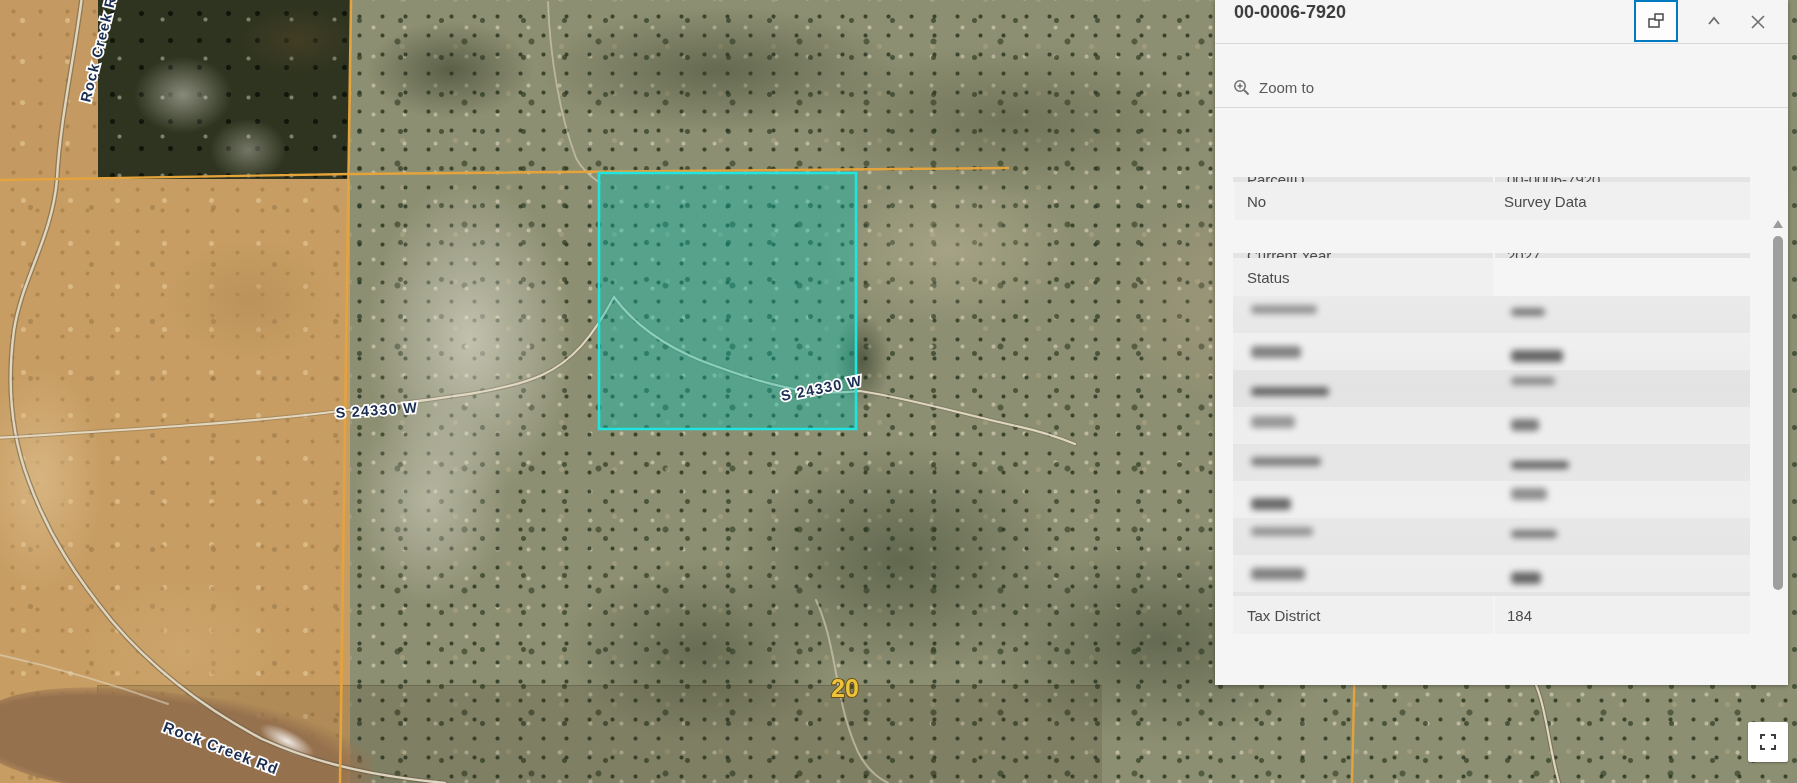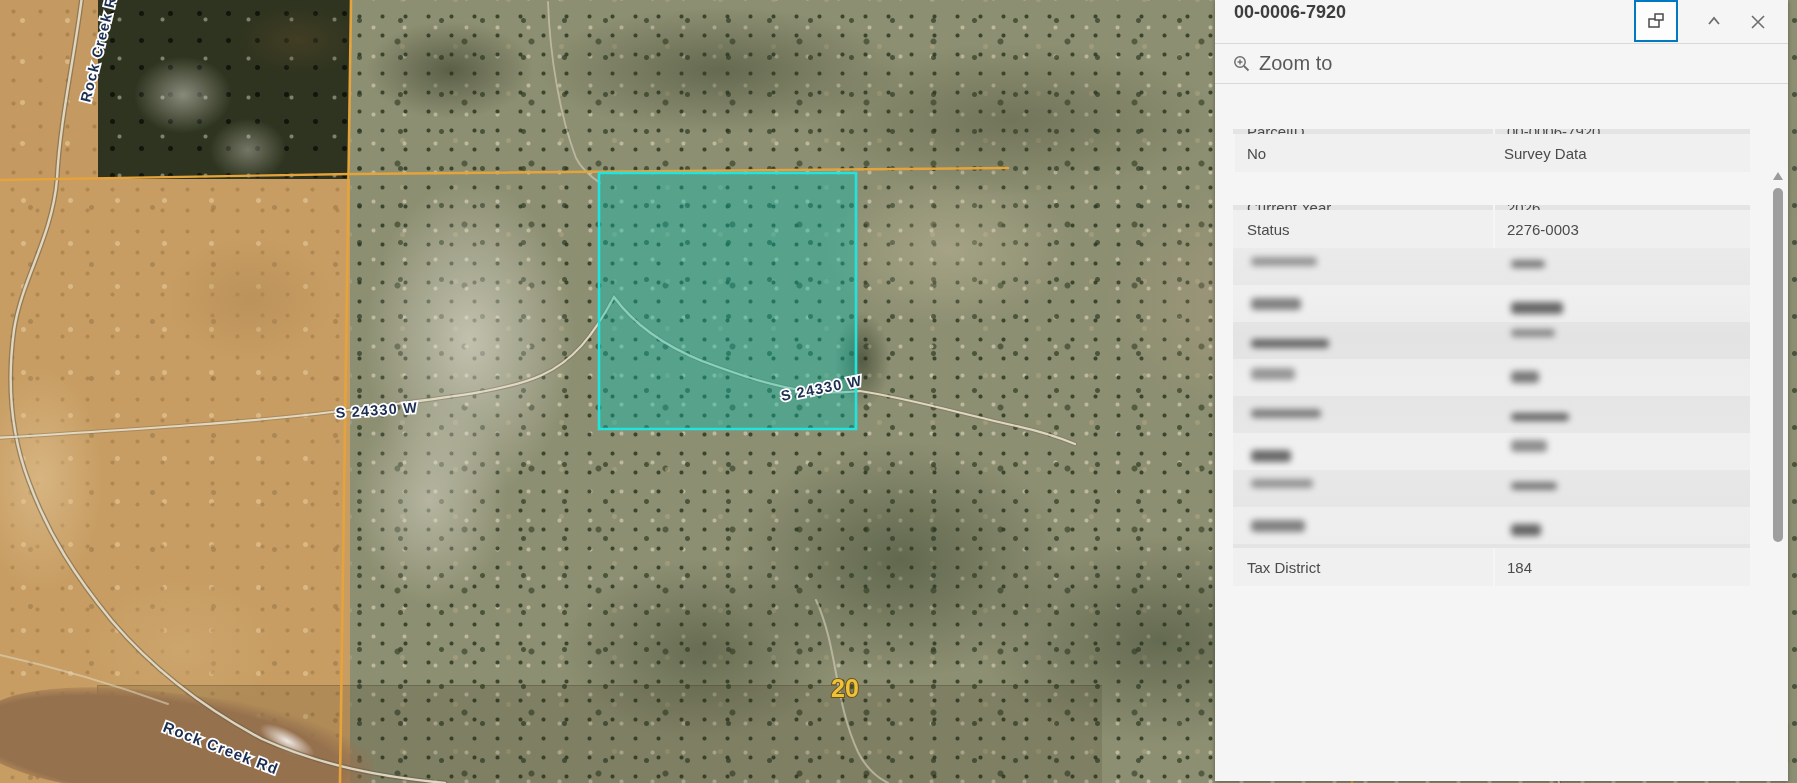--- a/index.html
+++ b/index.html
@@ -77,31 +77,31 @@
                  stroke:#ffffff; stroke-width:3.5px; paint-order:stroke; letter-spacing:1.2px; }
   .section-label { font-family:"Liberation Sans",sans-serif; font-weight:bold;
                  stroke-width:2px; paint-order:stroke; }
 
   
   .fullscreen-btn { position:absolute; left:1748px; top:722px; width:40px; height:40px;
     background:#fff; border:none; border-radius:2px; box-shadow:0 1px 2px rgba(0,0,0,.3);
     display:flex; align-items:center; justify-content:center; cursor:pointer; }
 
   
-  .popup { position:absolute; left:1215px; top:0; width:573px; height:781px;
-    background:#f5f5f5; box-shadow:0 1px 4px rgba(0,0,0,.35); display:flex; flex-direction:column; }
+  .popup { position:absolute; left:1215px; top:0; width:573px; height:685px;
+    background:#f5f5f5; box-shadow:0 1px 4px rgba(0,0,0,.35); display:flex; flex-direction:column;gap:24px; }
   .popup-header { height:44px; display:flex; align-items:center; padding:0 8px 0 19px;
     border-bottom:1px solid #d9d9d9; flex:0 0 auto; }
   .popup-title { font-size:18px; font-weight:bold; color:#3d3d3d; flex:1 1 auto;
     white-space:nowrap; align-self:flex-start; padding-top:2px; }
   .hdr-btn { width:44px; height:40px; background:transparent; border:none; display:flex;
     align-items:center; justify-content:center; cursor:pointer; color:#6e6e6e; }
   .hdr-btn.dock { border:2px solid #0079c1; background:#fdfdfd; margin-right:14px; height:42px; align-self:flex-start; }
   .zoomto-row { height:40px; display:flex; align-items:center; gap:9px; padding-left:18px;
-    border-bottom:1px solid #d9d9d9; color:#595959; font-size:20px; cursor:pointer; flex:0 0 auto; }
+    border-bottom:1px solid #d9d9d9; color:#595959; font-size:15px; cursor:pointer; flex:0 0 auto; }
   .popup-body { position:relative; flex:1 1 auto; overflow:hidden; padding:12px 38px 0 18px; }
   .attr-row { display:flex; height:38px; }
   .attr-row .cell { display:flex; align-items:center; font-size:15px; color:#4b4b4b; overflow:hidden; white-space:nowrap; }
   .attr-row .label { width:260px; padding-left:14px; }
   .attr-row .value { flex:1; padding-left:12px; border-left:2px solid #f5f5f5; }
   .attr-row.shaded .cell { background:#e4e4e4;margin-top:33px; }
   .attr-row:not(.shaded) .cell { background:#f0f0f0; }
 
   .blur-section { position:relative; height:300px;
     background:linear-gradient(180deg,#f3f3f3,#ebebeb 30%,#f0f0f0 70%,#ececec);
@@ -212,25 +212,24 @@
           <div class="attr-row shaded">
             <div class="cell label">ParcelID</div>
             <div class="cell value">00-0006-7920</div>
           </div>
           <div class="attr-row">
             <div class="cell value">No</div>
             <div class="cell label">Survey Data</div>
           </div>
           <div class="attr-row shaded">
             <div class="cell label">Current Year</div>
-            <div class="cell value">2026</div>
+            <div class="cell value">2027</div>
           </div>
           <div class="attr-row">
             <div class="cell label">Status</div>
-            <div class="cell value">2276-0003</div>
           </div>
         </div>
       <div class="blur-section" id="blur-section">
         <div class="blur-stripes"></div>
       <div class="blur-row">
             <span class="smudge left" style="top: 9px; width: 66px; height: 9px; opacity: 0.45;"></span>
             <span class="smudge right" style="top: 12px; width: 34px; height: 8px; opacity: 0.6;"></span>
           </div>
           <div class="blur-row">
             <span class="smudge left" style="top: 13px; width: 50px; height: 12px; opacity: 0.57;"></span>

